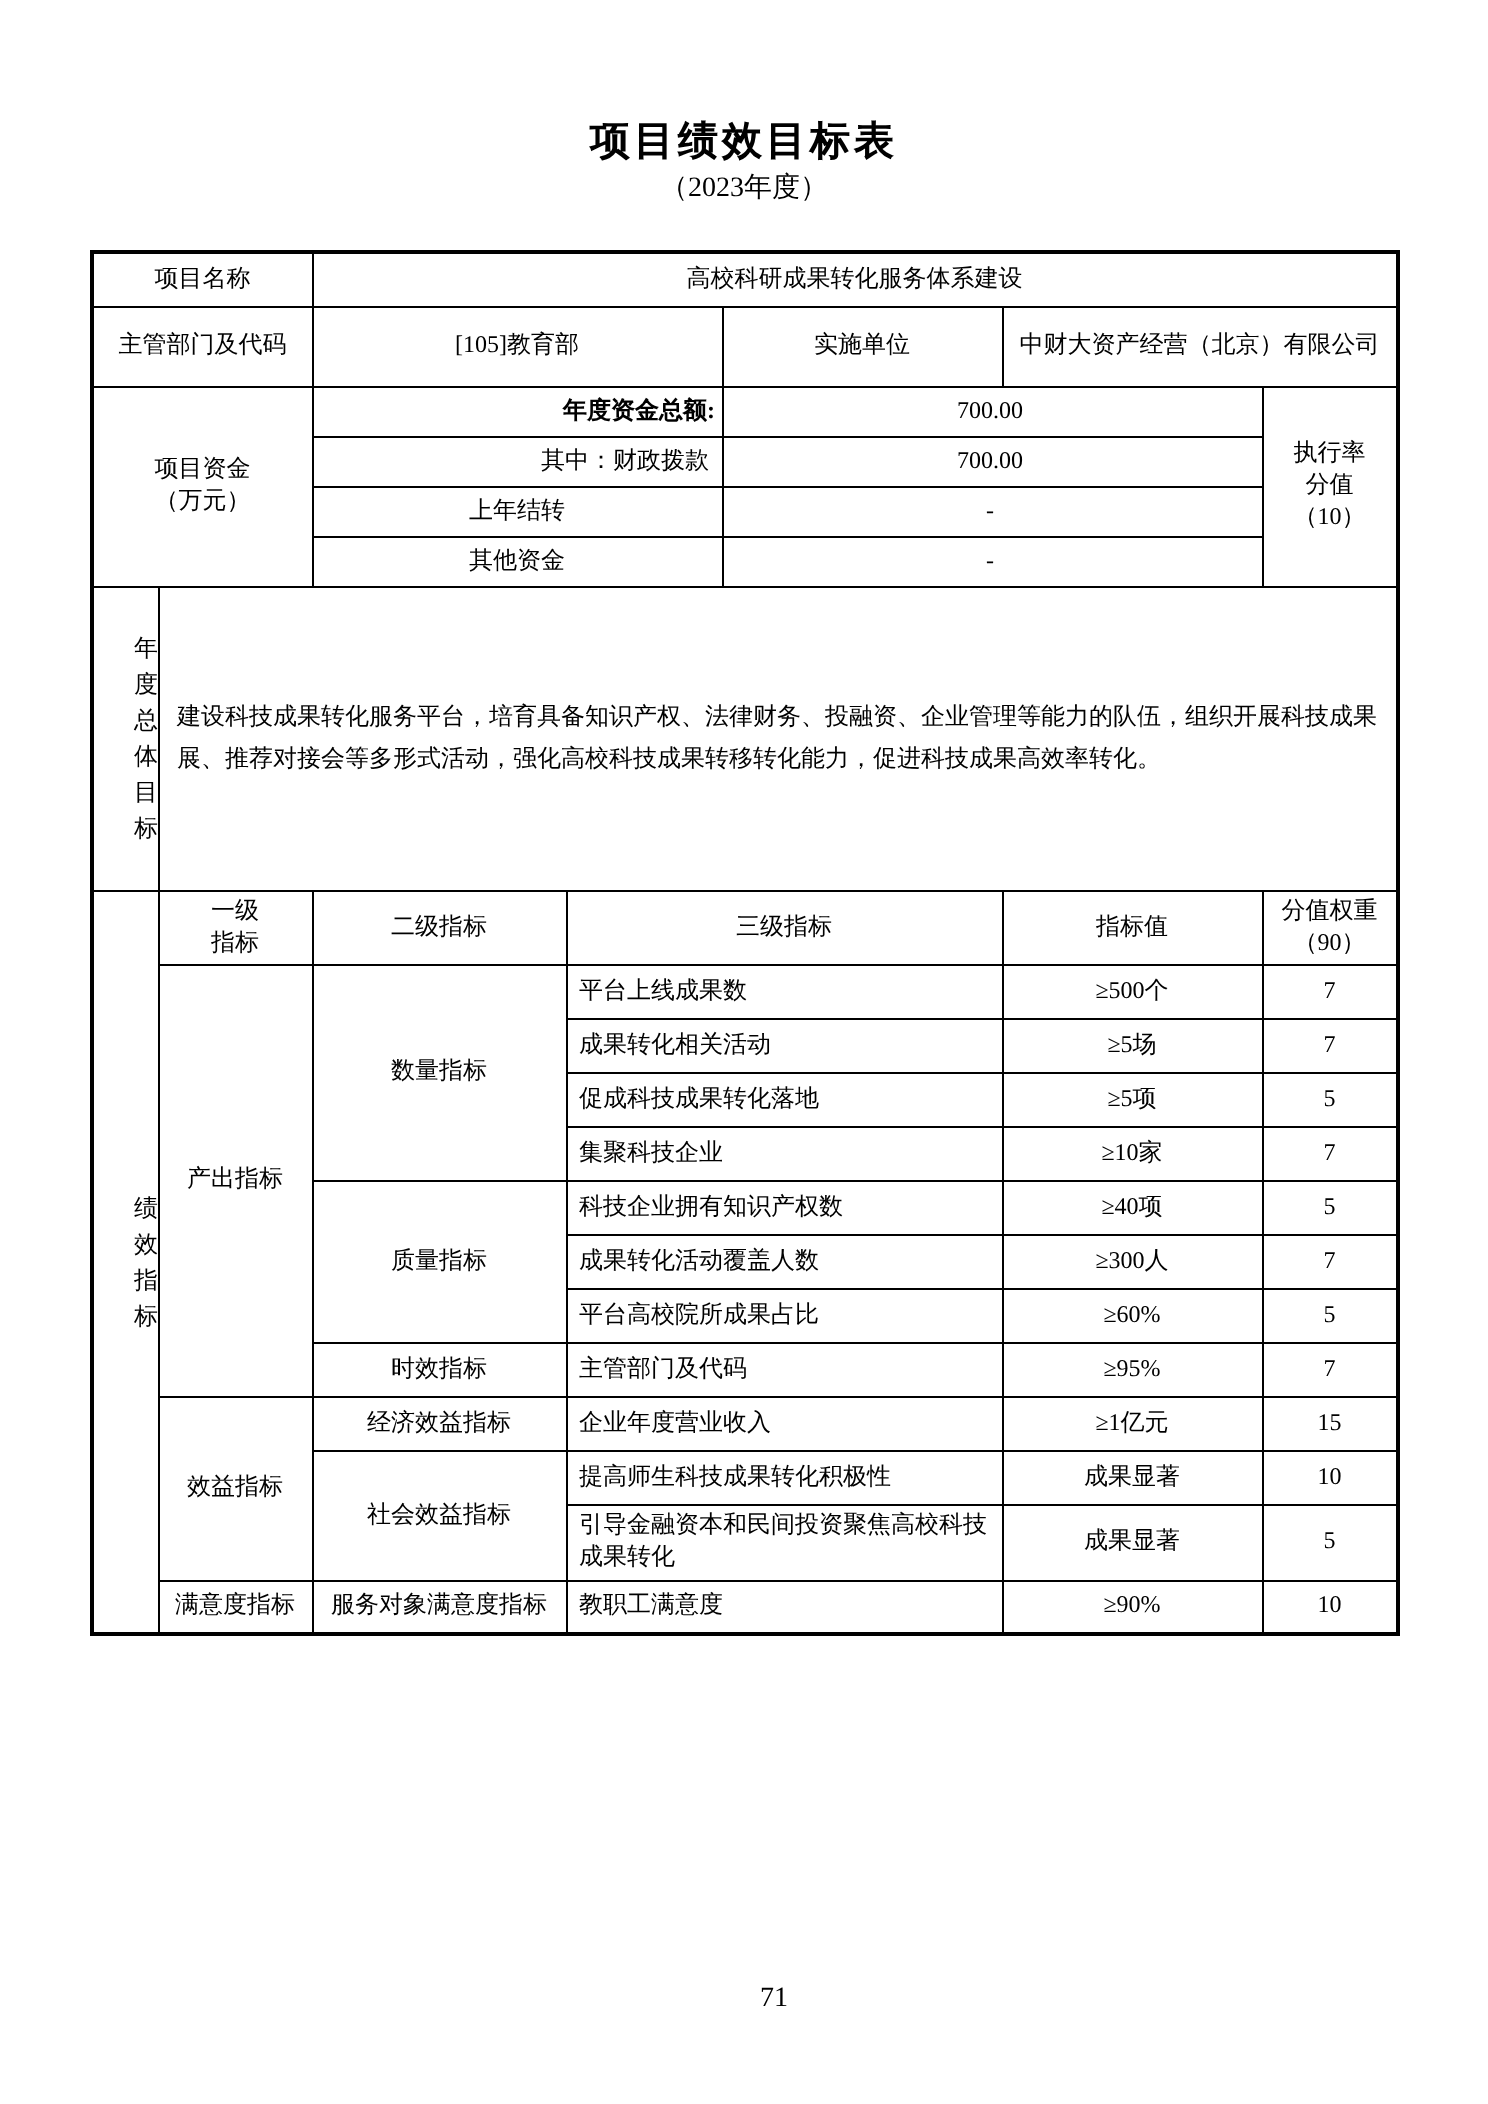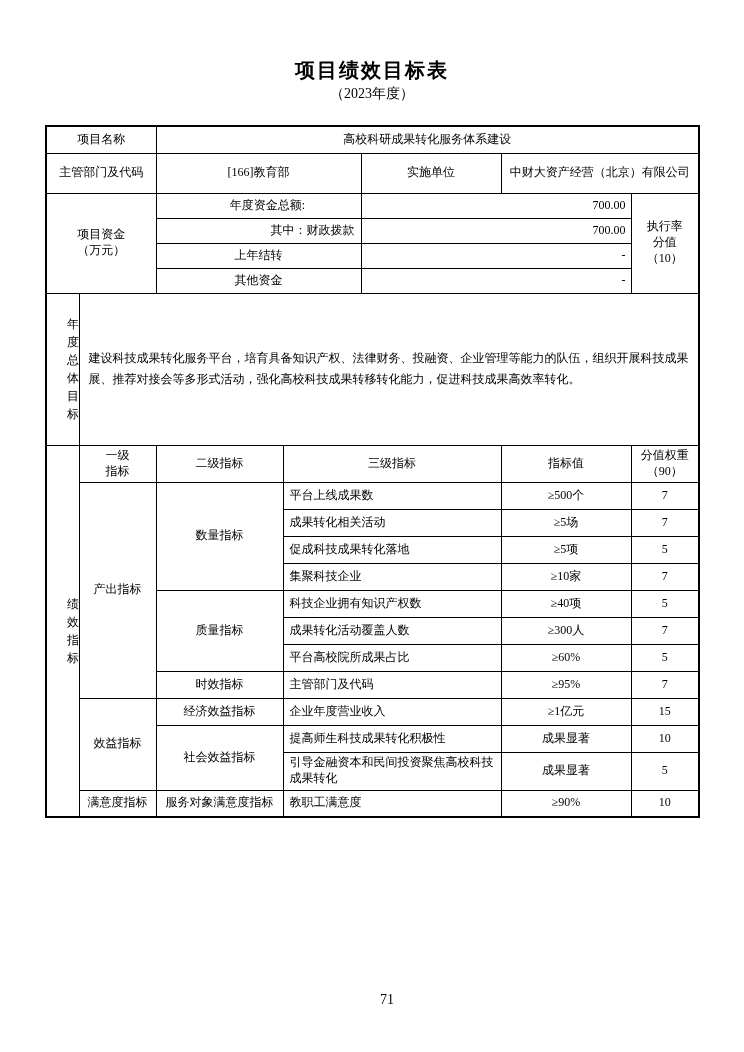--- a/index.html
+++ b/index.html
@@ -9,22 +9,22 @@
              font-size:20px;font-weight:bold;letter-spacing:2px;}
   .doc-subtitle{position:absolute;top:85px;left:0;width:100%;text-align:center;font-size:14px;}
   table.main{position:absolute;left:45px;top:125px;width:653px;border-collapse:collapse;
              table-layout:fixed;border:2px solid #000;font-size:12px;}
   td{border:1px solid #000;padding:1px 3px;vertical-align:middle;line-height:1.32;
      overflow:hidden;}
   .c{text-align:center;}
   .pre{white-space:pre-line;}
   .vert{word-break:break-all;line-height:1.5;text-align:center;padding:0 20px;}
   .l3{text-align:left;padding:1px 4px 1px 6px;}
-  .num{text-align:right;padding-right:5px;}
-  .al-left{text-align:center;padding-left:21px;}
+  .num{text-align:center;padding-right:5px;}
+  .al-left{text-align:right;padding-left:21px;font-weight:bold;}
   .al-right{text-align:right;padding-right:6px;}
   .goal{padding:2px 9px;line-height:21px;text-align:left;}
   .pagenum{position:absolute;top:992px;left:0;width:100%;text-align:center;font-size:14px;margin-left:15px;}
   tr.h27{height:27px;} tr.h40{height:40px;} tr.h25{height:25px;}
   tr.h152{height:152px;} tr.h37{height:37px;} tr.h38{height:38px;}
 </style>
 </head>
 <body>
 
 <div class="page">
@@ -44,21 +44,21 @@
     </colgroup>
 
     <tbody>
         <tr class="h27">
       <td colspan="2" class="c">项目名称</td>
       <td colspan="5" class="c">高校科研成果转化服务体系建设</td>
     </tr>
 
     <tr class="h40">
       <td colspan="2" class="c">主管部门及代码</td>
-      <td colspan="2" class="c">[166]教育部</td>
+      <td colspan="2" class="c">[105]教育部</td>
       <td class="c">实施单位</td>
       <td colspan="2" class="c">中财大资产经营（北京）有限公司</td>
     </tr>
 
     <tr class="h25">
       <td colspan="2" rowspan="4" class="c pre">项目资金
 （万元）</td>
       <td colspan="2" class="al-left">年度资金总额:</td>
       <td colspan="2" class="num">700.00</td>
       <td rowspan="4" class="c pre">执行率

